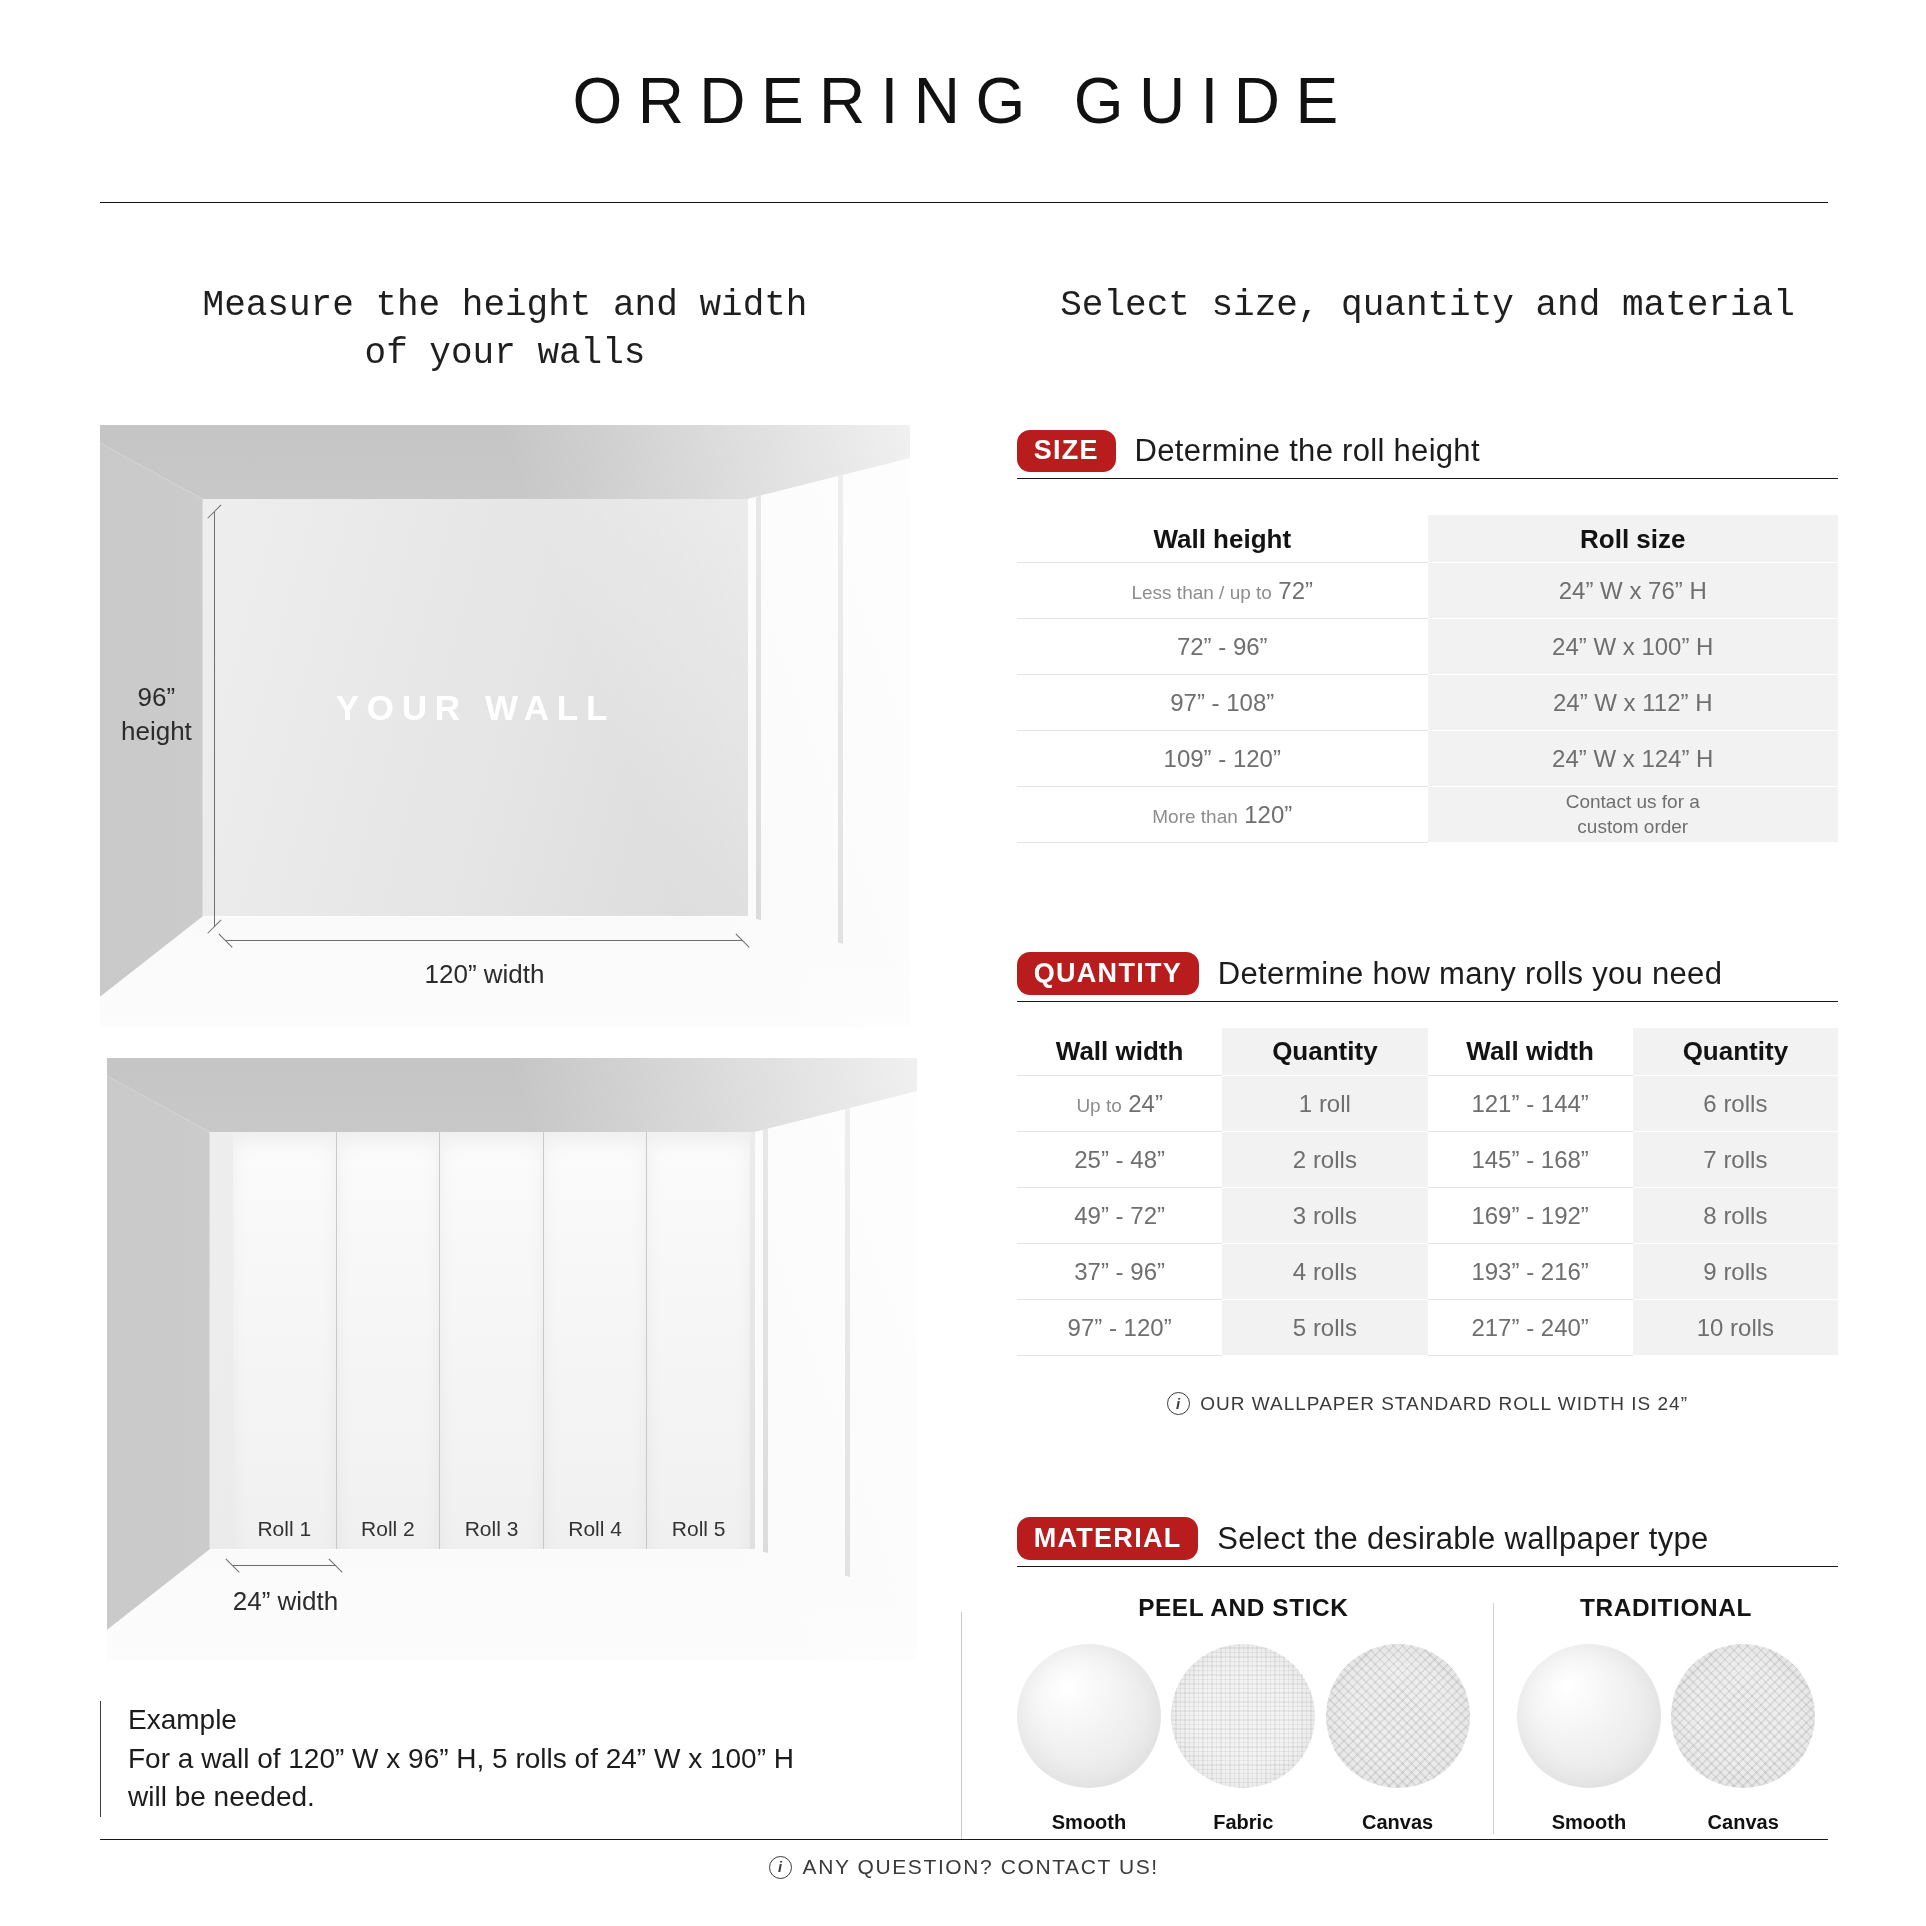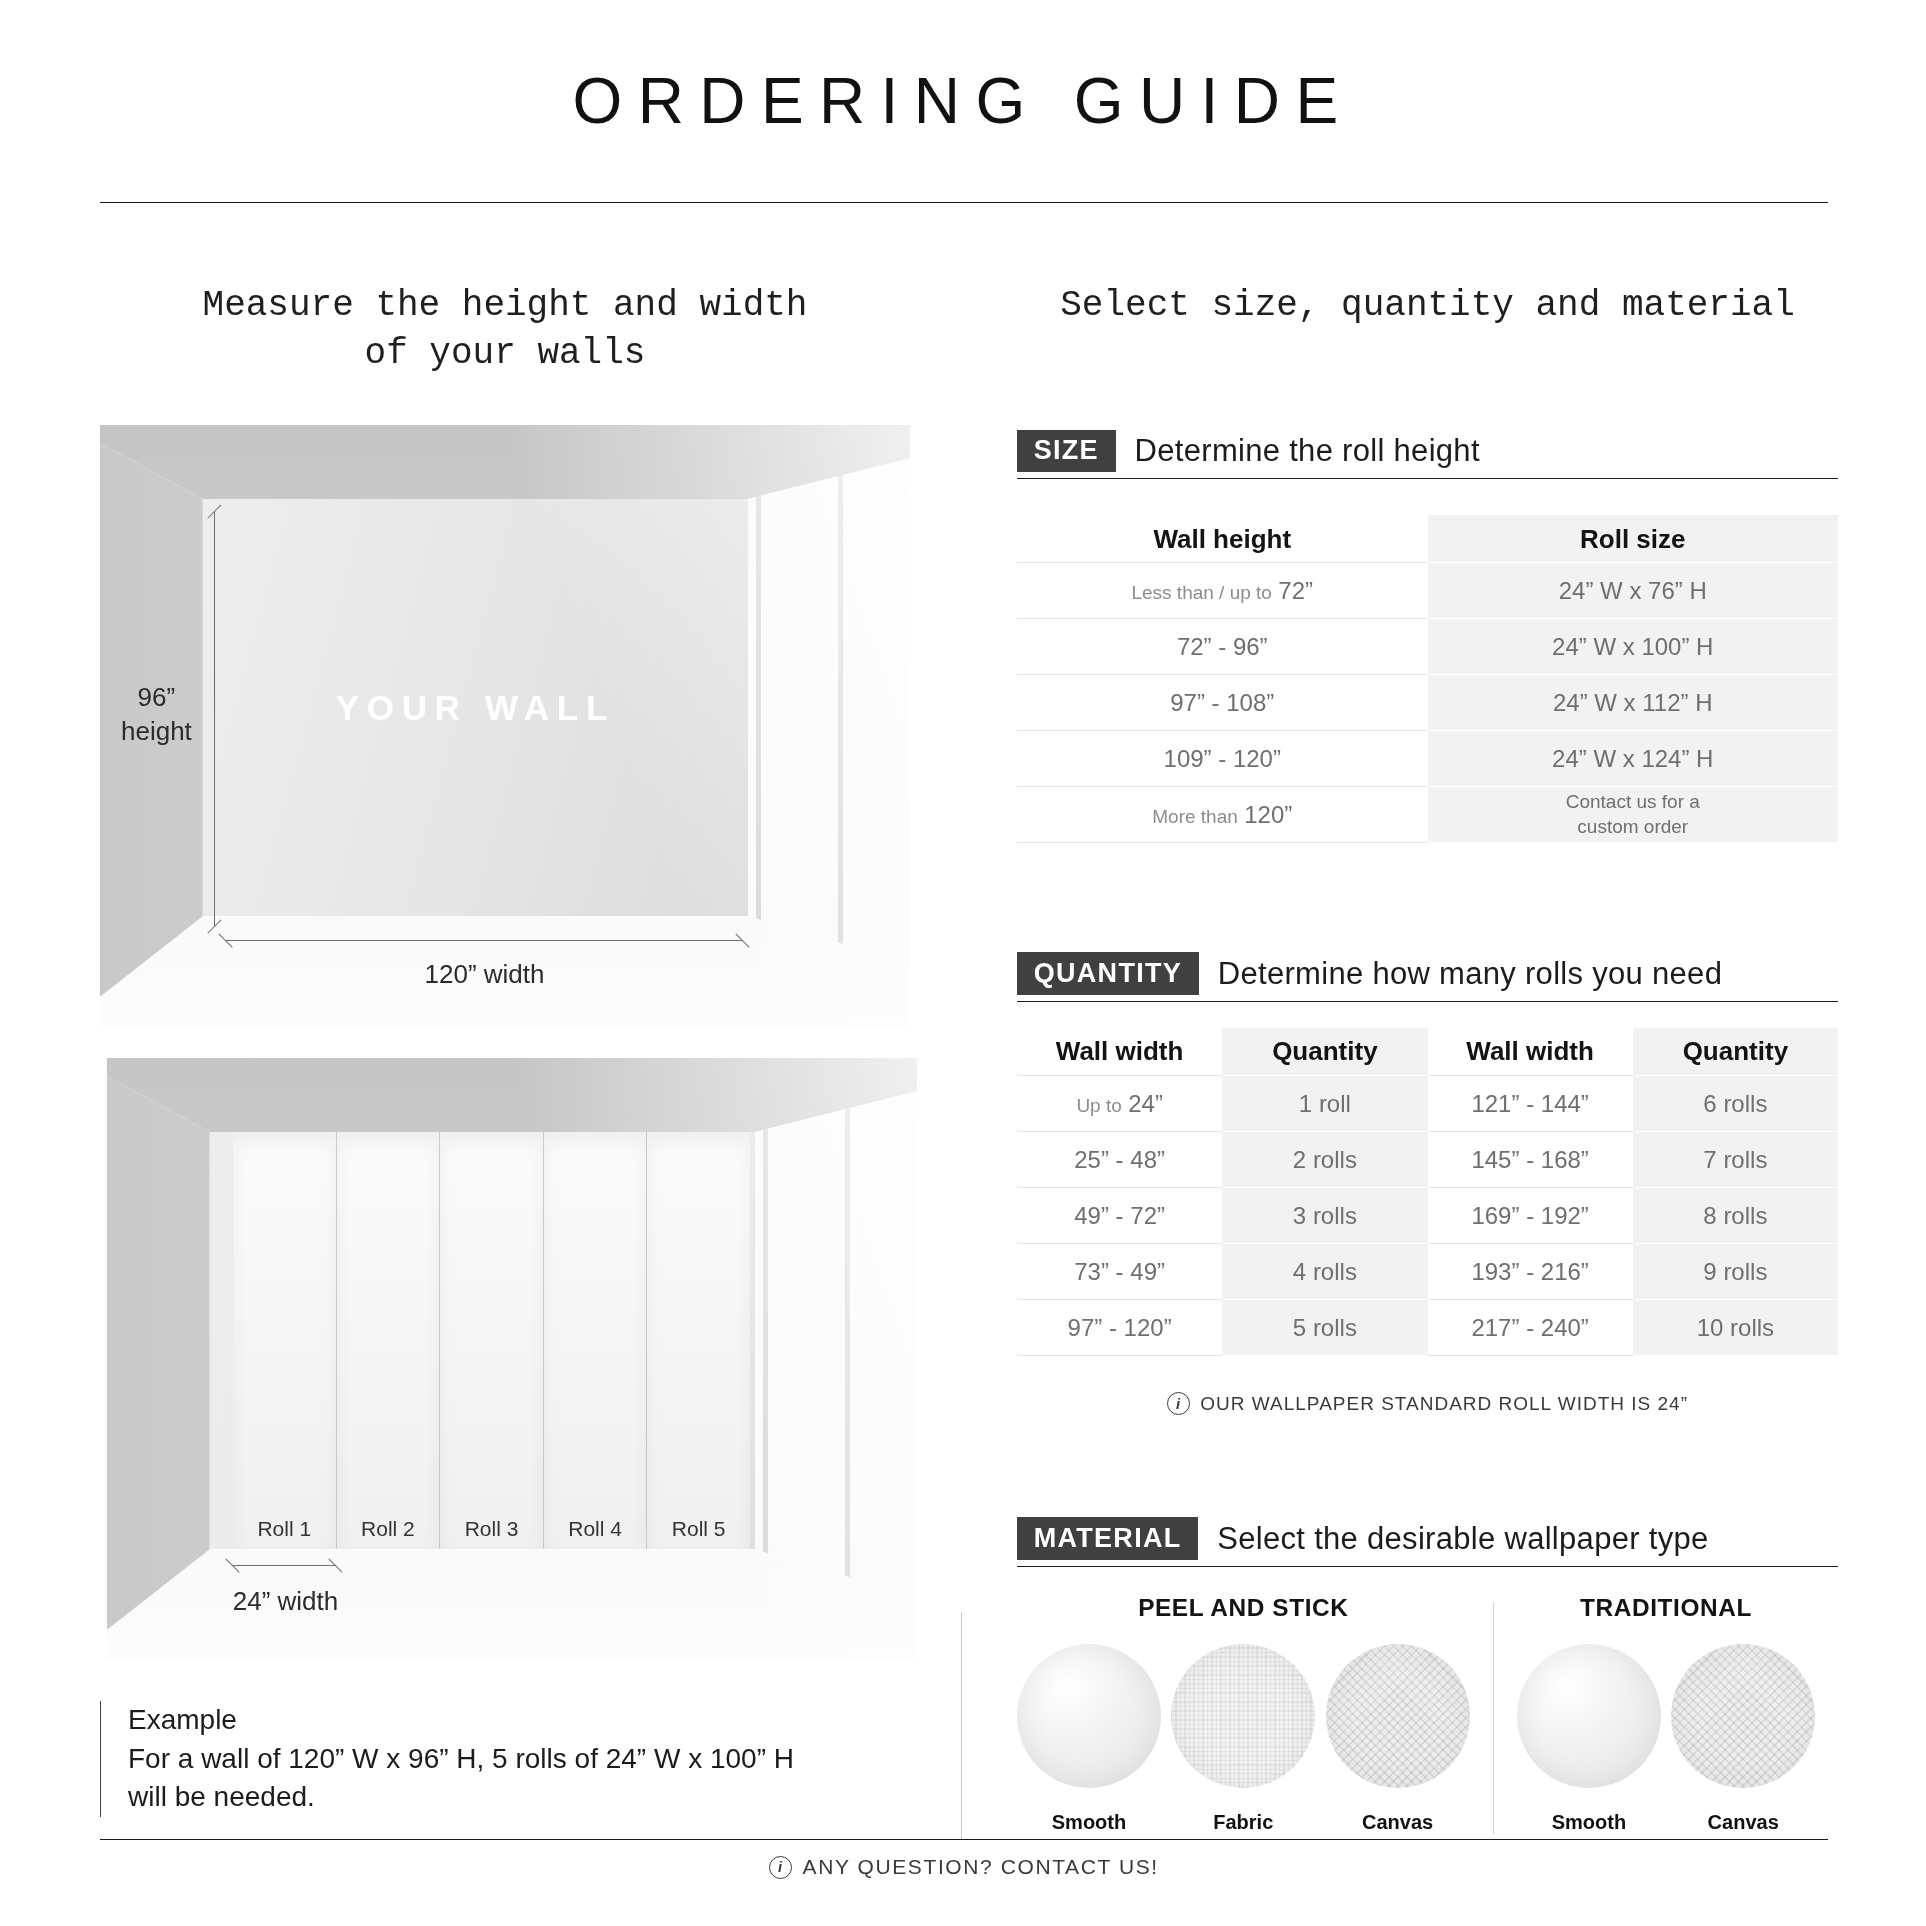--- a/index.html
+++ b/index.html
@@ -64,22 +64,22 @@
 
   
   .example { margin-top: 41px; border-left: 1.9px solid #3f3f3f; padding-left: 27px;
              font-size: 28px; line-height: 1.38; color: #1c1c1c; }
 
   
   .section-size { margin-top: 100px; }
   .section-qty { margin-top: 109px; }
   .section-mat { margin-top: 102px; }
   .section-header { display: flex; align-items: flex-end; gap: 19px; border-bottom: 1.9px solid #1b1b1b; padding-bottom: 6.4px; }
-  .chip { background: #404040; color: #ffffff; font-weight: 700; font-size: 27px; letter-spacing: 1.3px;
-          padding: 6.4px 16.7px; line-height: 1.1; }
+  .chip { background: #b91c1c; color: #ffffff; font-weight: 700; font-size: 27px; letter-spacing: 1.3px;
+          padding: 6.4px 16.7px; line-height: 1.1; border-radius: 13px; }
   .section-subtitle { font-size: 31px; color: #1c1c1c; letter-spacing: 0.3px; padding-bottom: 2.6px; }
 
   
   .tbl { display: grid; }
   .size-tbl { grid-template-columns: 50% 50%; margin-top: 36px; }
   .qty-tbl  { grid-template-columns: 25% 25% 25% 25%; margin-top: 26px; }
   .cell { min-height: 56px; display: flex; flex-direction: column; align-items: center; justify-content: center;
           border-bottom: 1.3px solid #e3e3e3; font-size: 24px; color: #6f6f6f; text-align: center; line-height: 1.25; }
   .head { font-weight: 700; color: #131313; font-size: 26px; min-height: 48px; }
   .band { background: #f2f2f2; border-bottom-color: #ffffff; }
@@ -290,21 +290,21 @@
             <span>3 rolls</span>
           </div>
         <div class="cell">
             <span>169” - 192”</span>
           </div>
         <div class="cell band">
             <span>8 rolls</span>
           </div>
 
         <div class="cell">
-            <span>73” - 49”</span>
+            <span>37” - 96”</span>
           </div>
         <div class="cell band">
             <span>4 rolls</span>
           </div>
         <div class="cell">
             <span>193” - 216”</span>
           </div>
         <div class="cell band">
             <span>9 rolls</span>
           </div>

